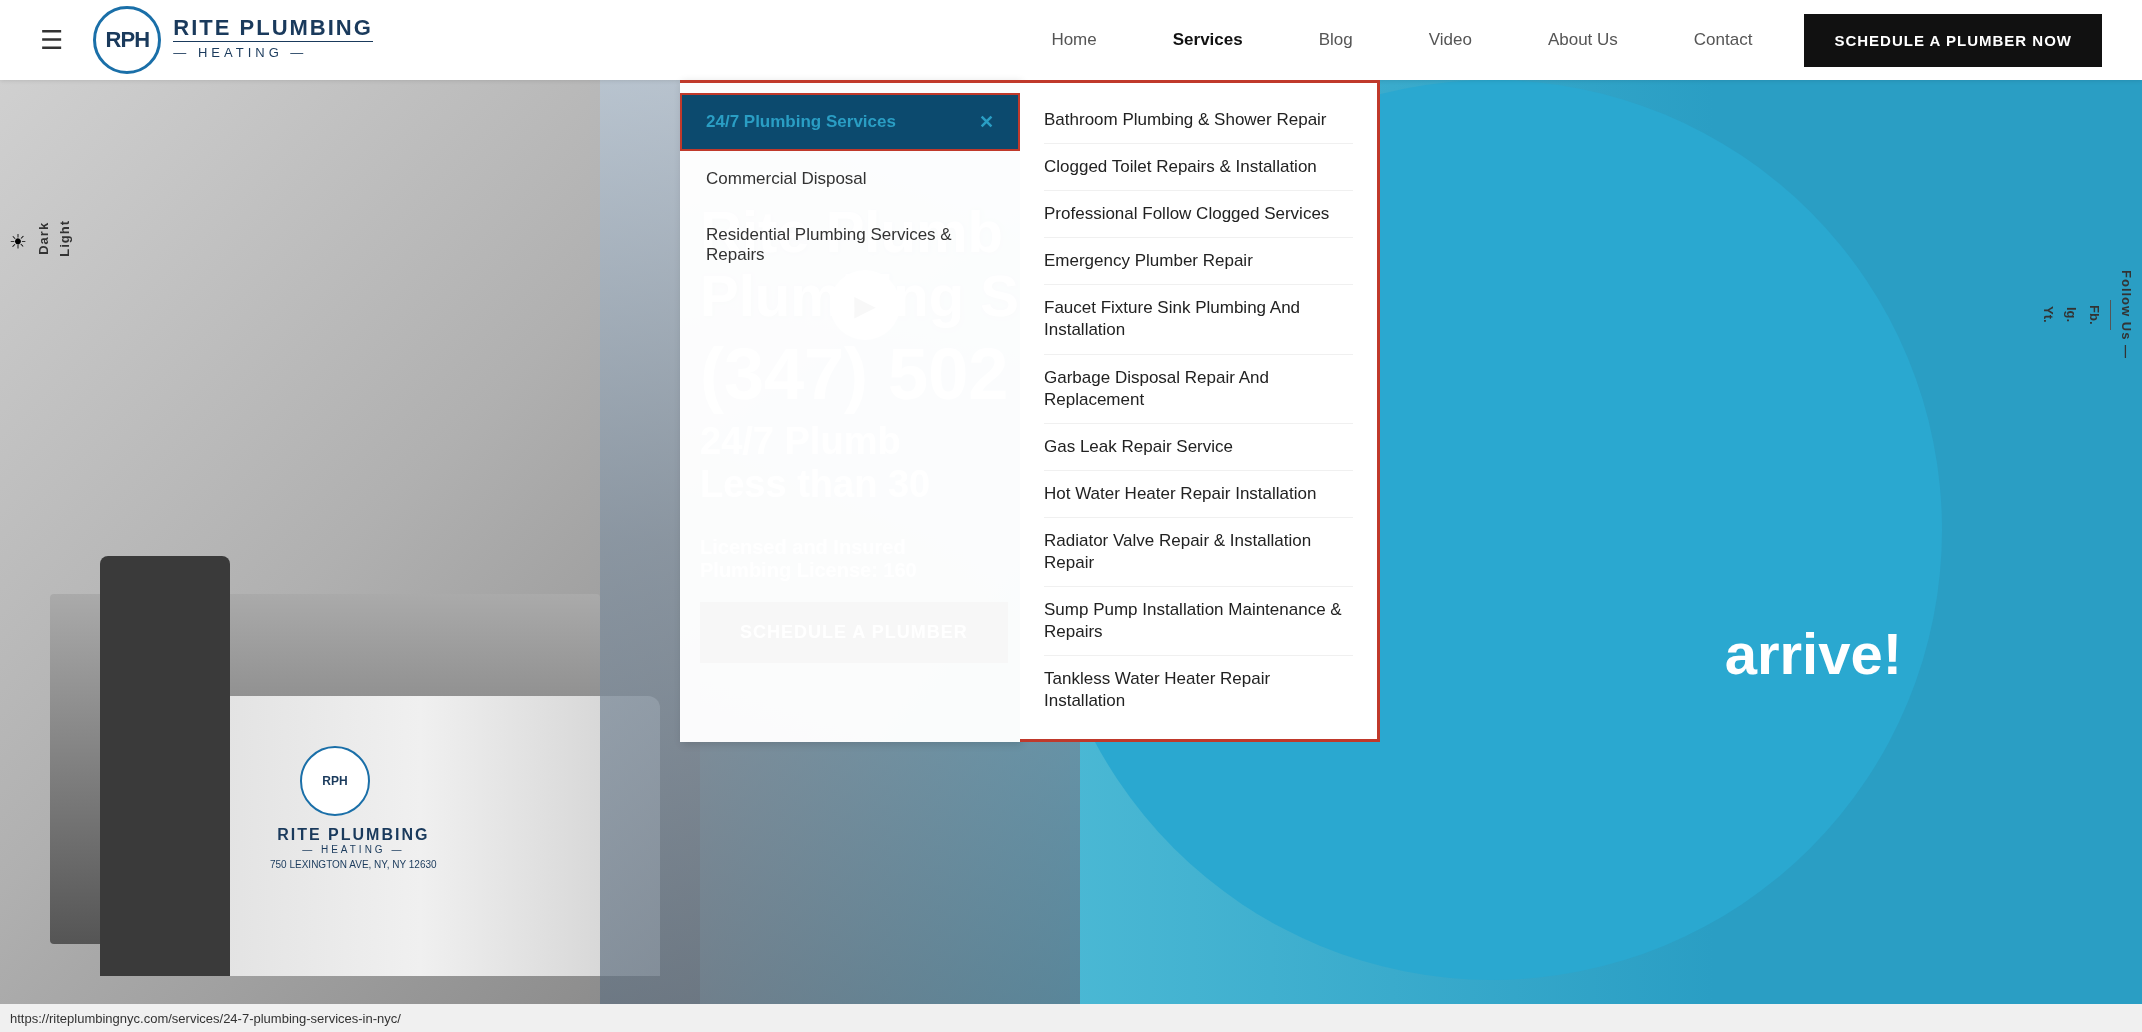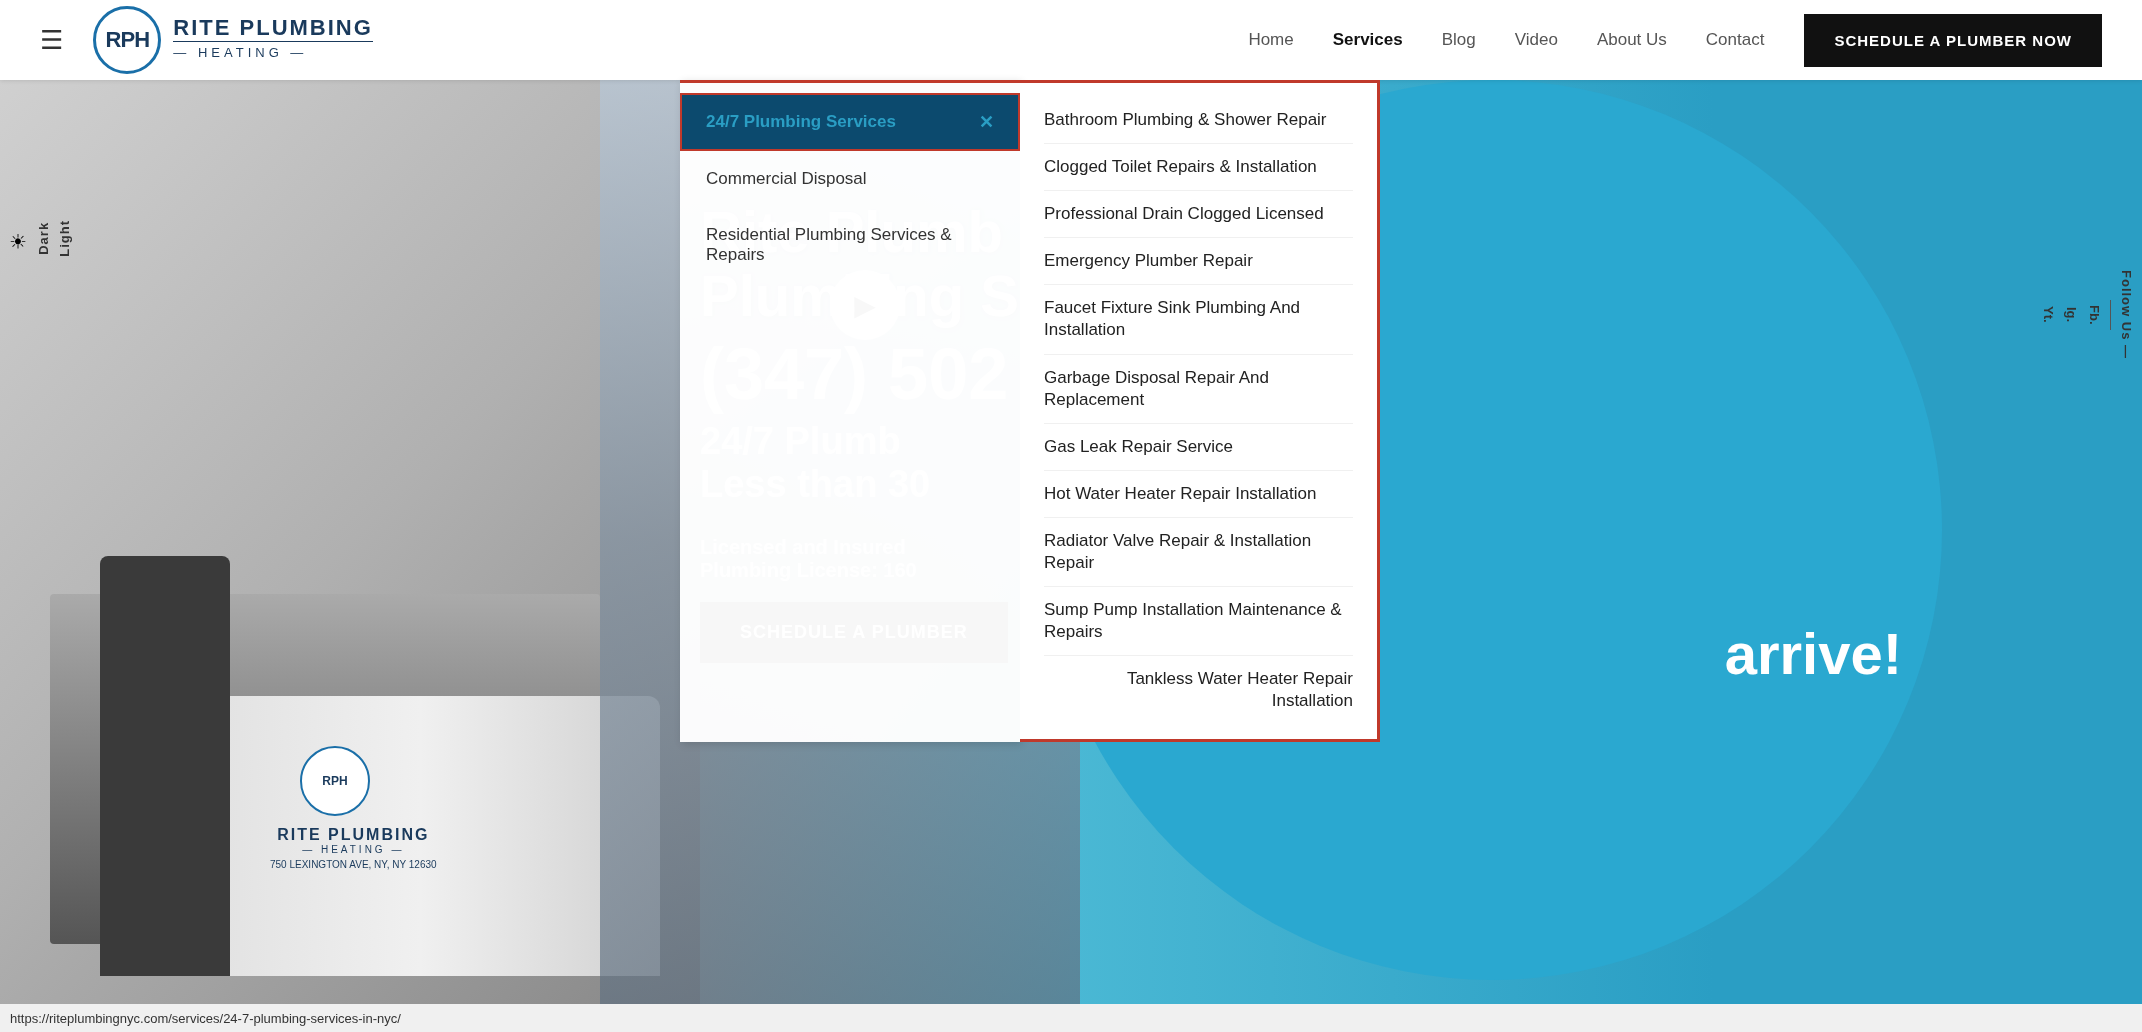--- a/index.html
+++ b/index.html
@@ -60,22 +60,22 @@
       line-height: 1.4;
       border-top: 1px solid #1a3a5c;
       padding-top: 2px;
       margin-top: 2px;
     }
 
     
     .nav {
       display: flex;
       align-items: center;
-      gap: 39px;
-      margin-right: 40px;
+      gap: 76px;
+      margin-right: 52px;
     }
     .nav-item {
       font-size: 17px;
       color: #555;
       cursor: pointer;
       text-decoration: none;
     }
     .nav-item.active {
       color: #111;
       font-weight: 700;
@@ -257,21 +257,20 @@
     .dropdown-right-item {
       padding: 12px 0;
       font-size: 17px;
       color: #222;
       cursor: pointer;
       border-bottom: 1px solid #f0f0f0;
       line-height: 1.3;
     }
     .dropdown-right-item:last-child {
       border-bottom: none;
-      text-align: right;
     }
 
     
     .dropdown-left {
       border-top: 3px solid #c0392b;
     }
 
     
     .status-bar {
       position: absolute;
@@ -433,21 +432,21 @@
       <span>24/7 Plumbing Services</span>
       <span class="close-x">✕</span>
     </div>
     <div class="dropdown-left-item">Commercial Disposal</div>
     <div class="dropdown-left-item">Residential Plumbing Services &amp; Repairs</div>
   </div>
 
   <div class="dropdown-right">
     <div class="dropdown-right-item">Bathroom Plumbing &amp; Shower Repair</div>
     <div class="dropdown-right-item">Clogged Toilet Repairs &amp; Installation</div>
-    <div class="dropdown-right-item">Professional Drain Clogged Licensed</div>
+    <div class="dropdown-right-item">Professional Follow Clogged Services</div>
     <div class="dropdown-right-item">Emergency Plumber Repair</div>
     <div class="dropdown-right-item">Faucet Fixture Sink Plumbing And Installation</div>
     <div class="dropdown-right-item">Garbage Disposal Repair And Replacement</div>
     <div class="dropdown-right-item">Gas Leak Repair Service</div>
     <div class="dropdown-right-item">Hot Water Heater Repair Installation</div>
     <div class="dropdown-right-item">Radiator Valve Repair &amp; Installation Repair</div>
     <div class="dropdown-right-item">Sump Pump Installation Maintenance &amp; Repairs</div>
     <div class="dropdown-right-item">Tankless Water Heater Repair Installation</div>
   </div>
 </div>

